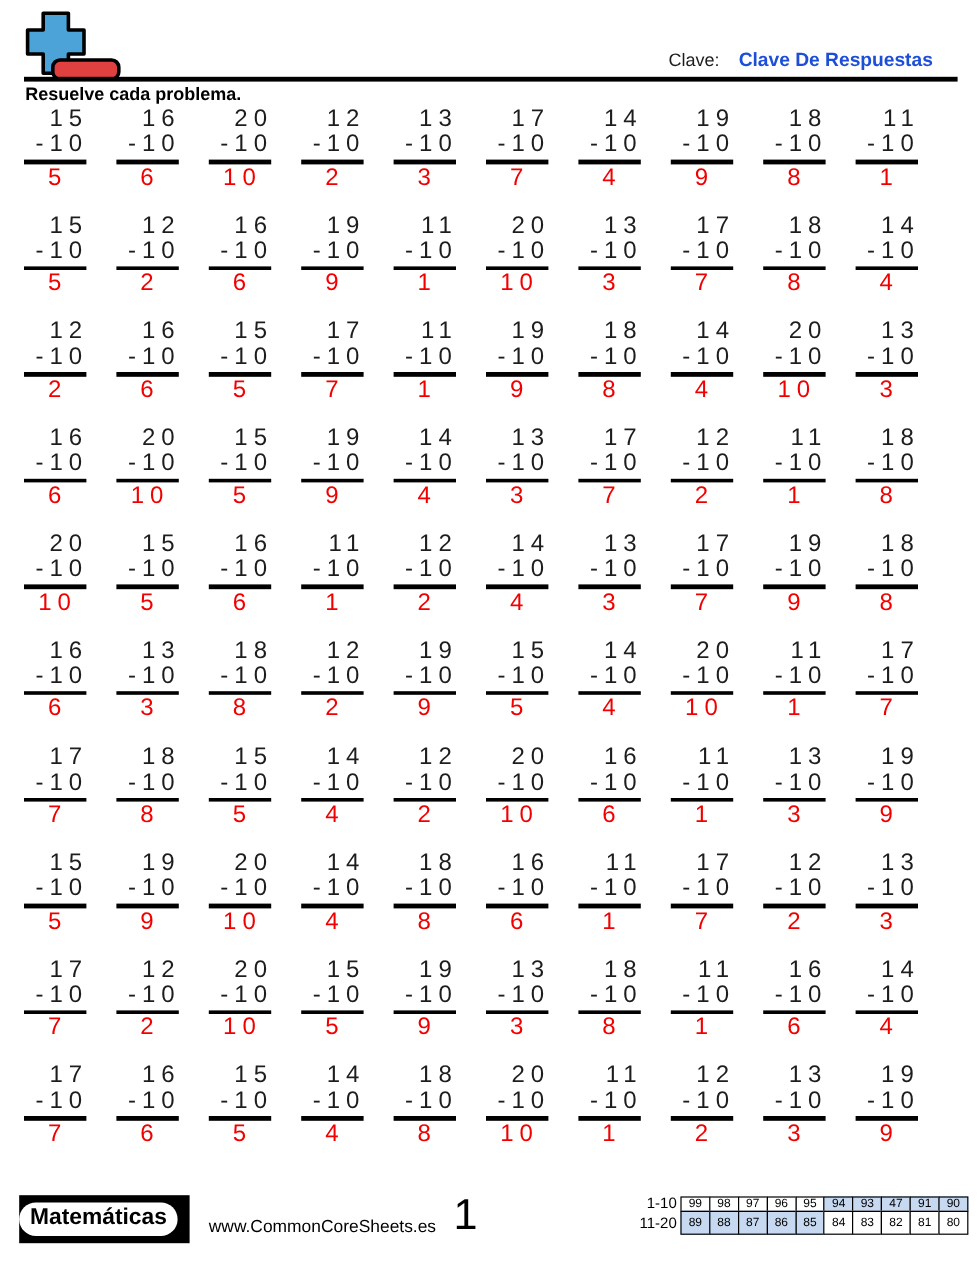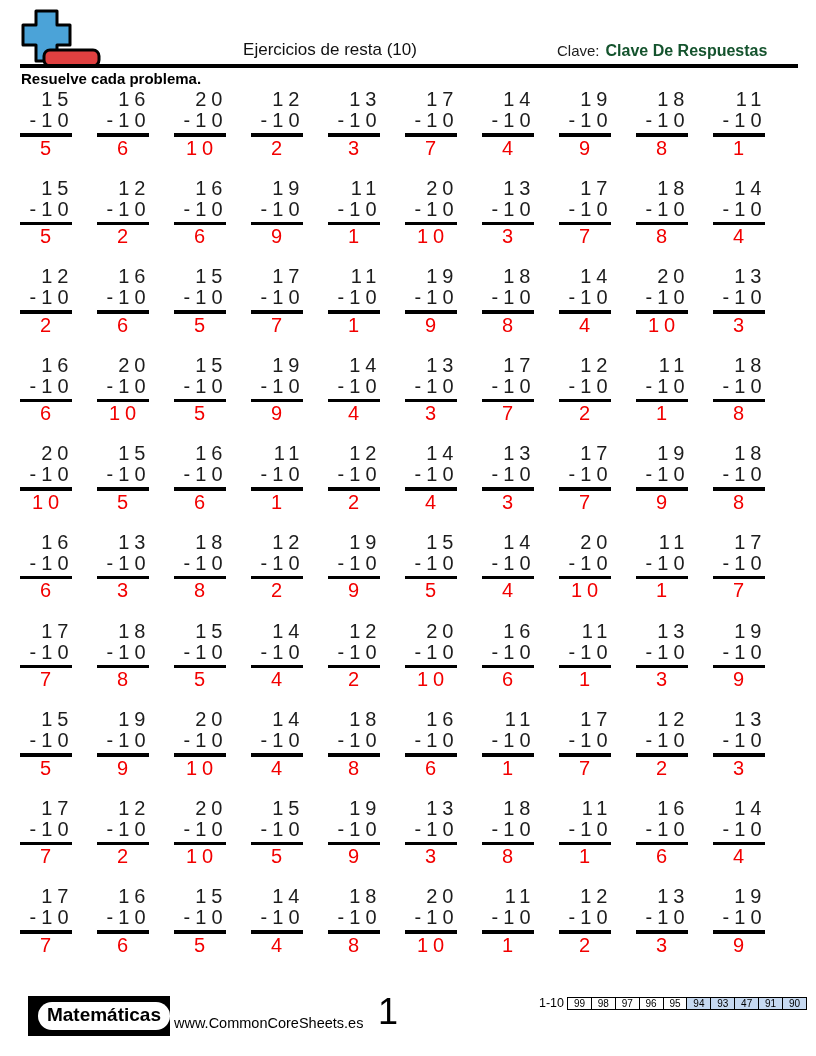--- a/index.html
+++ b/index.html
@@ -8,40 +8,40 @@
     font-family:"Liberation Sans", sans-serif; color:#1d1d1d; overflow:hidden;
   }
 
   
   .logo { position:absolute; left:20px; top:9px; }
   .page-title {
     position:absolute; left:170px; top:40px; width:320px; text-align:center;
     font-size:17px; color:#111;
   }
   .name-row { position:absolute; left:557px; top:42px; font-size:15px; white-space:nowrap; }
-  .name-value { color:#14532d; font-weight:bold; font-size:16px; margin-left:6px; }
+  .name-value { color:#1d4ed8; font-weight:bold; font-size:16px; margin-left:16px; }
   .header-rule { position:absolute; left:20px; top:64px; width:778px; height:3.5px; background:#000; }
   .instruction { position:absolute; left:21px; top:70px; font-size:15px; font-weight:bold; color:#000; }
 
   
   .grid {
     position:absolute; left:7px; top:89px;
     display:grid; grid-template-columns:repeat(10, 77px);
     grid-auto-rows:88.6px; justify-items:center;
   }
   .problem { width:52px; font-size:20px; line-height:21px; }
   .num { letter-spacing:5px; white-space:nowrap; }
   .minuend, .subtrahend { text-align:right; margin-right:-2px; color:#1d1d1d; }
   .rule { height:3.5px; background:#000; margin-top:2px; }
   .answer { text-align:center; text-indent:5px; margin-top:1px; color:#f20000; }
 
   
   .brand-bar {
-    position:absolute; left:28px; top:996px; width:142px; height:40px; background:#000;
-    display:flex; align-items:center; justify-content:flex-end;
+    position:absolute; left:16px; top:996px; width:142px; height:40px; background:#000;
+    display:flex; align-items:center; justify-content:flex-start;
   }
   .brand-pill {
     background:#fff; border-radius:16px; padding:2px 9px 4px 9px;
     font-size:19px; font-weight:bold; color:#000; white-space:nowrap;
   }
   .website { position:absolute; left:174px; top:1015px; font-size:14.5px; color:#000; }
   .page-number { position:absolute; left:378px; top:991px; font-size:36px; color:#000; }
 
   .score-table { position:absolute; left:524px; top:990px; }
   .score-row { display:flex; align-items:stretch; height:20px; margin-top:-1px; }
@@ -61,21 +61,20 @@
 <body>
 
 <div class="page">
 
   <div class="logo">
     <svg width="100" height="60" viewBox="0 0 100 60">
       <path d="M16,2 L37,2 L37,16 L50,16 L50,36 L37,36 L37,52 L16,52 L16,36 L3,36 L3,16 L16,16 Z" fill="#4ba3d8" stroke="#000" stroke-width="3" stroke-linejoin="round"></path>
       <rect x="24" y="41" width="55" height="16" rx="6" fill="#e04040" stroke="#000" stroke-width="3"></rect>
     </svg>
   </div>
-  <div class="page-title">Ejercicios de resta (10)</div>
   <div class="name-row">
     <span>Clave:</span><span class="name-value">Clave De Respuestas</span>
   </div>
   <div class="header-rule"></div>
   <div class="instruction">Resuelve cada problema.</div>
 
   <div class="grid">
       <div class="problem">
         <div class="num minuend">15</div>
         <div class="num subtrahend">-10</div>
@@ -690,15 +689,28 @@
         <div class="score-cell">98</div>
         <div class="score-cell">97</div>
         <div class="score-cell">96</div>
         <div class="score-cell">95</div>
         <div class="score-cell hl">94</div>
         <div class="score-cell hl">93</div>
         <div class="score-cell hl">47</div>
         <div class="score-cell hl">91</div>
         <div class="score-cell hl">90</div>
       </div>
+      <div class="score-row">
+        <div class="score-label">11-20</div>
+        <div class="score-cell hl">89</div>
+        <div class="score-cell hl">88</div>
+        <div class="score-cell hl">87</div>
+        <div class="score-cell hl">86</div>
+        <div class="score-cell hl">85</div>
+        <div class="score-cell">84</div>
+        <div class="score-cell">83</div>
+        <div class="score-cell">82</div>
+        <div class="score-cell">81</div>
+        <div class="score-cell">80</div>
+      </div>
     </div>
 
 </div>
 
 </body></html>

